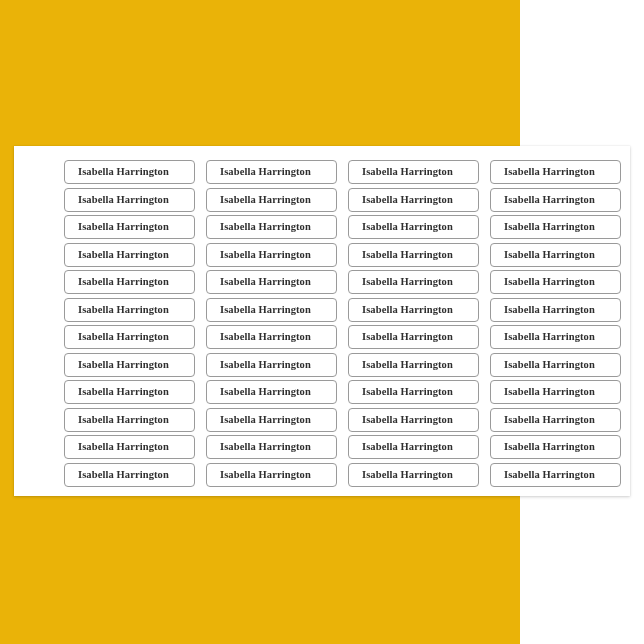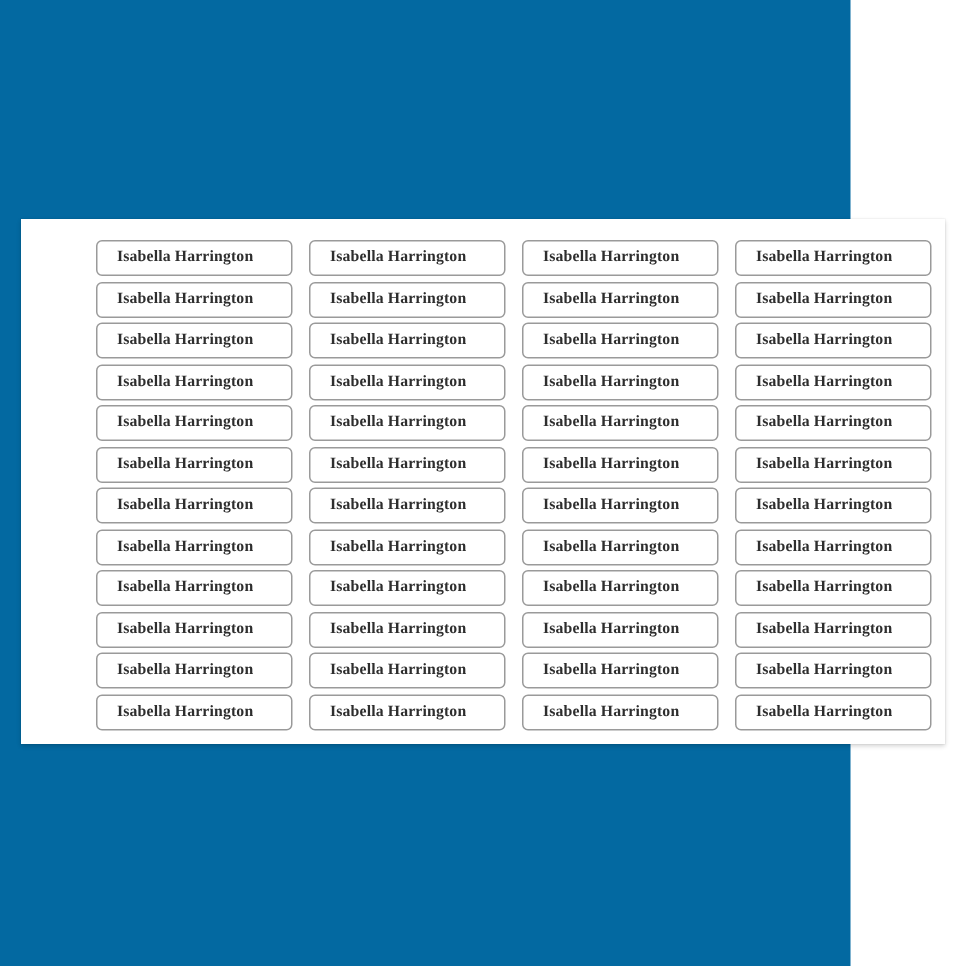--- a/index.html
+++ b/index.html
@@ -10,22 +10,21 @@
     width: 644px;
     height: 644px;
     background: #ffffff;
     font-family: "Liberation Serif", serif;
     overflow: hidden;
   }
   #stage {
     position: relative;
     width: 520px;
     height: 644px;
-    background: #0369a1;
-    padding-left: 47px;
+    background: #eab308;
   }
   
   #sheet {
     position: absolute;
     left: 14px;
     top: 146px;
     width: 616px;
     height: 350px;
     background: #ffffff;
     box-shadow: 0 1px 3px rgba(0,0,0,0.18), 0 0 0 0.5px rgba(0,0,0,0.04);

